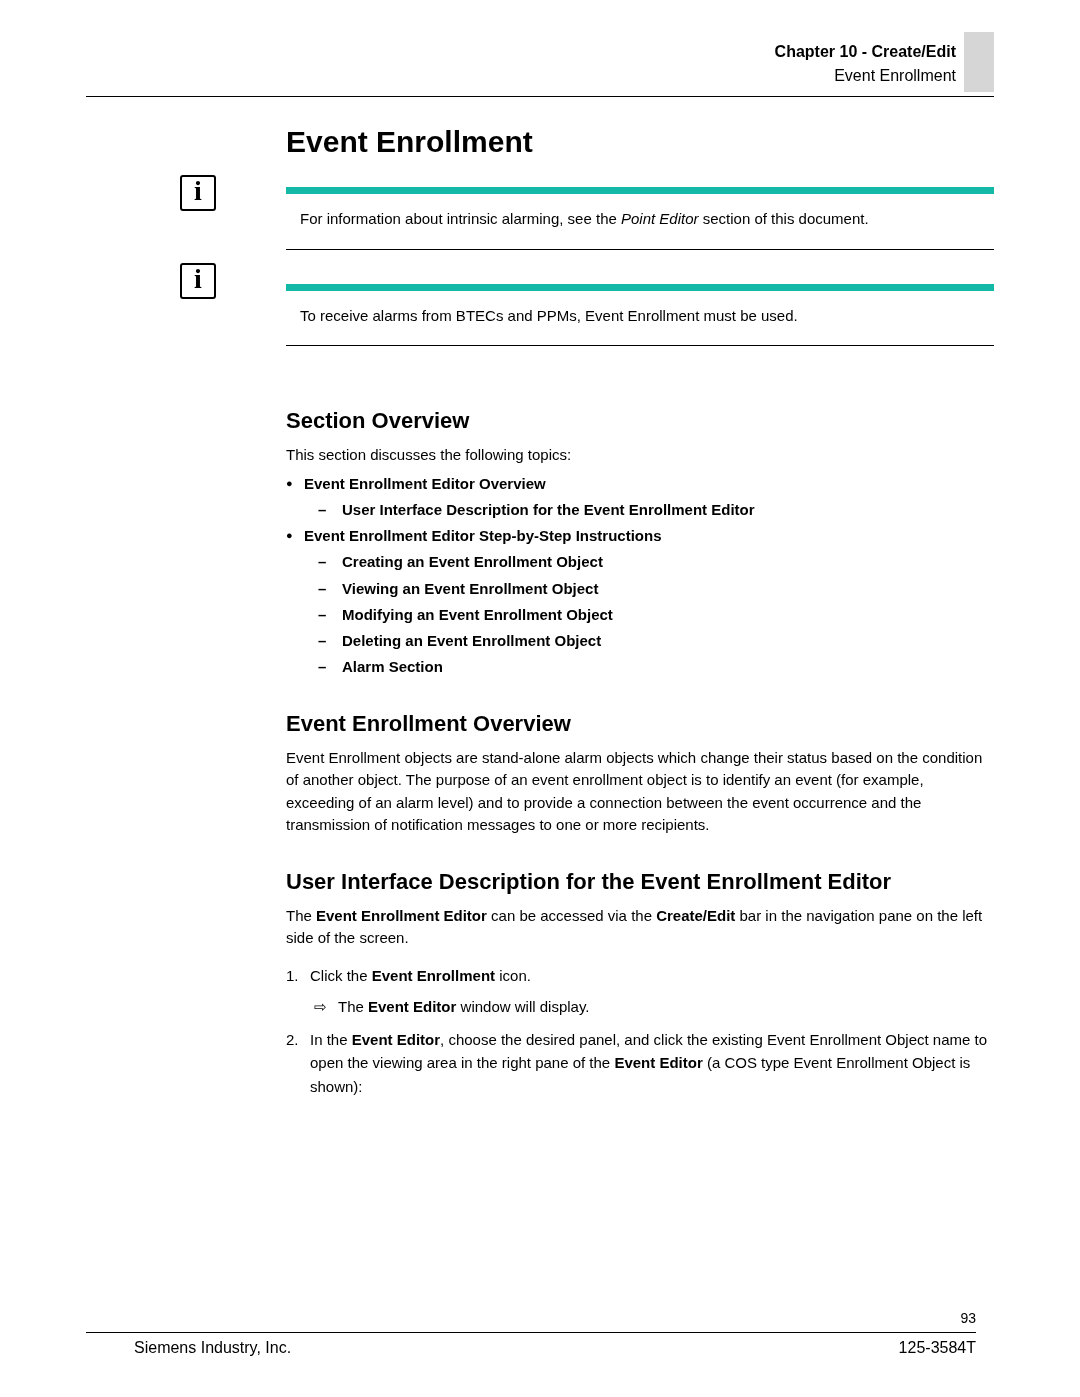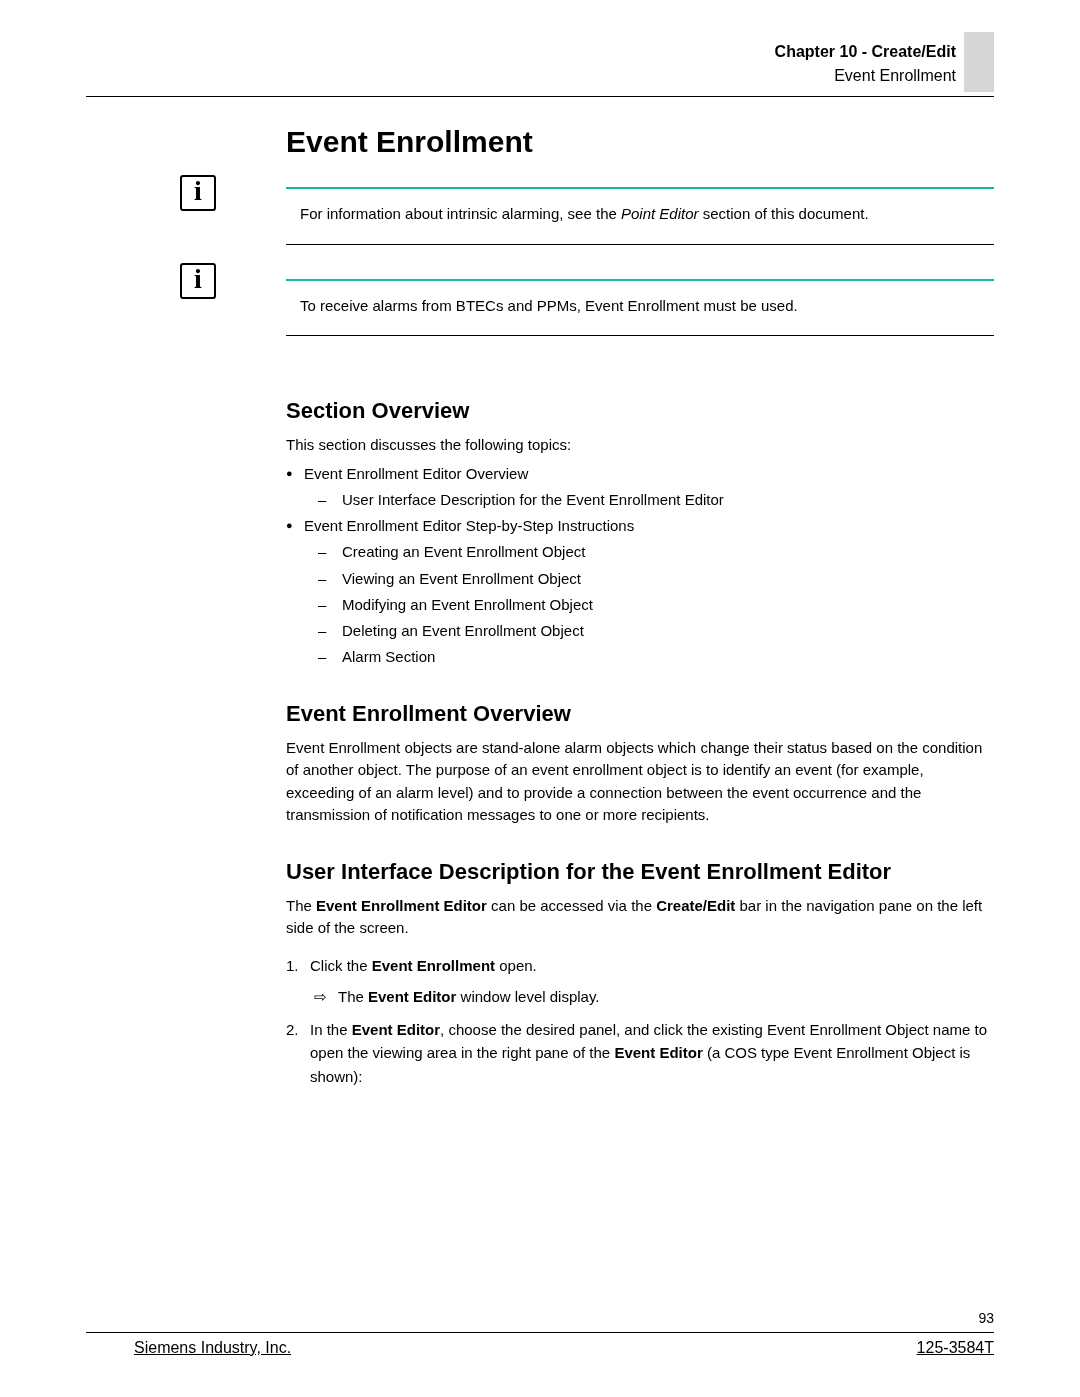--- a/index.html
+++ b/index.html
@@ -90,21 +90,21 @@
       font-size: 28px;
       line-height: 40px;
     }
     h1.page-title {
       font-size: 30px;
       font-weight: bold;
       margin-bottom: 28px;
       font-family: Arial, sans-serif;
     }
     .info-block {
-      border-top: 2px solid #14b8a6;
+      border-top: 7px solid #14b8a6;
       border-bottom: 1px solid #000;
       padding: 14px 0 18px 14px;
       margin-bottom: 34px;
       font-size: 15px;
       line-height: 1.5;
     }
     .italic {
       font-style: italic;
     }
     h2.section-h {
@@ -130,20 +130,21 @@
     }
     ul.bullets > li::before {
       content: "●";
       position: absolute;
       margin-left: -18px;
       font-size: 11px;
       line-height: 24px;
     }
     ul.bullets > li {
       position: relative;
+      font-weight: bold;
     }
     ul.dashes {
       list-style: none;
       padding-left: 38px;
       font-size: 15px;
       line-height: 1.75;
     }
     ul.dashes > li::before {
       content: "–";
       position: absolute;
@@ -183,22 +184,21 @@
       position: absolute;
       left: -24px;
     }
     .b {
       font-weight: bold;
     }
     .footer {
       position: absolute;
       bottom: 40px;
       left: 86px;
-      right: 86px;
-      text-decoration: underline;
+      right: 104px;
     }
     .footer-rule {
       border: none;
       border-top: 1px solid #000;
       margin-bottom: 6px;
     }
     .footer-row {
       display: flex;
       justify-content: space-between;
       font-size: 16px;
@@ -276,24 +276,24 @@
       <h2 class="section-h" style="margin-top:30px;">Event Enrollment Overview</h2>
       <p class="body-text">Event Enrollment objects are stand-alone alarm objects which change their status based on the condition of another object. The purpose of an event enrollment object is to identify an event (for example, exceeding of an alarm level) and to provide a connection between the event occurrence and the transmission of notification messages to one or more recipients.</p>
 
       <h2 class="section-h" style="margin-top:32px;">User Interface Description for the Event Enrollment Editor</h2>
       <p class="body-text" style="margin-bottom:14px;">
         <span>The </span><span class="b">Event Enrollment Editor</span><span> can be accessed via the </span><span class="b">Create/Edit</span><span> bar in the navigation pane on the left side of the screen.</span>
       </p>
 
       <ol class="numbered">
         <li>
-          <span>Click the </span><span class="b">Event Enrollment</span><span> open.</span>
+          <span>Click the </span><span class="b">Event Enrollment</span><span> icon.</span>
           <ul class="arrow-sub">
             <li>
-              <span>The </span><span class="b">Event Editor</span><span> window level display.</span>
+              <span>The </span><span class="b">Event Editor</span><span> window will display.</span>
             </li>
           </ul>
         </li>
         <li>
           <span>In the </span><span class="b">Event Editor</span><span>, choose the desired panel, and click the existing Event Enrollment Object name to open the viewing area in the right pane of the </span><span class="b">Event Editor</span><span> (a COS type Event Enrollment Object is shown):</span>
         </li>
       </ol>
 
     </div>
   </div>

